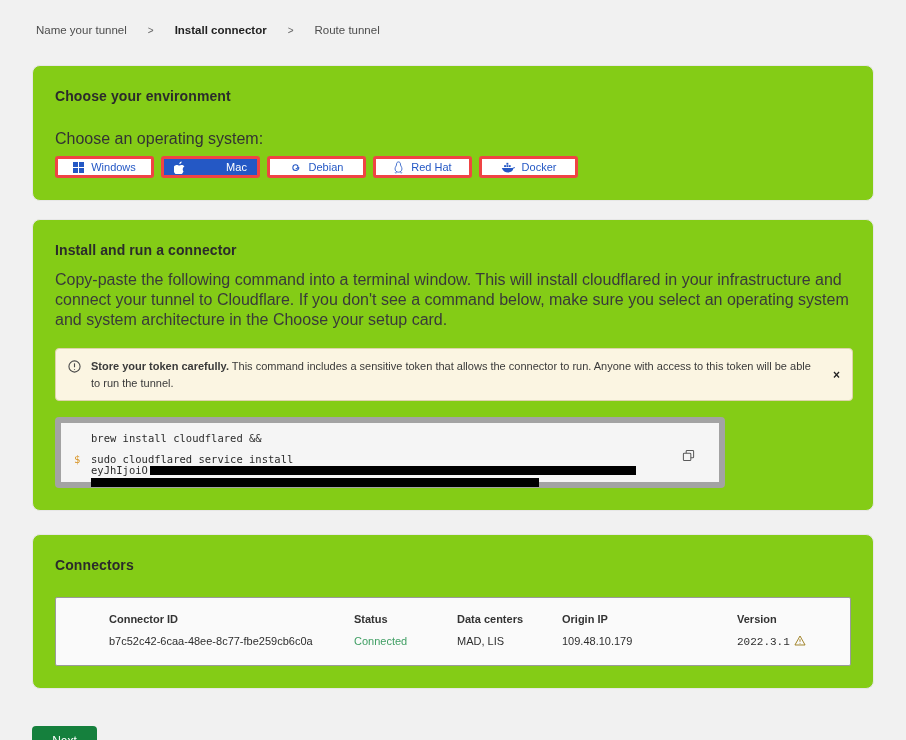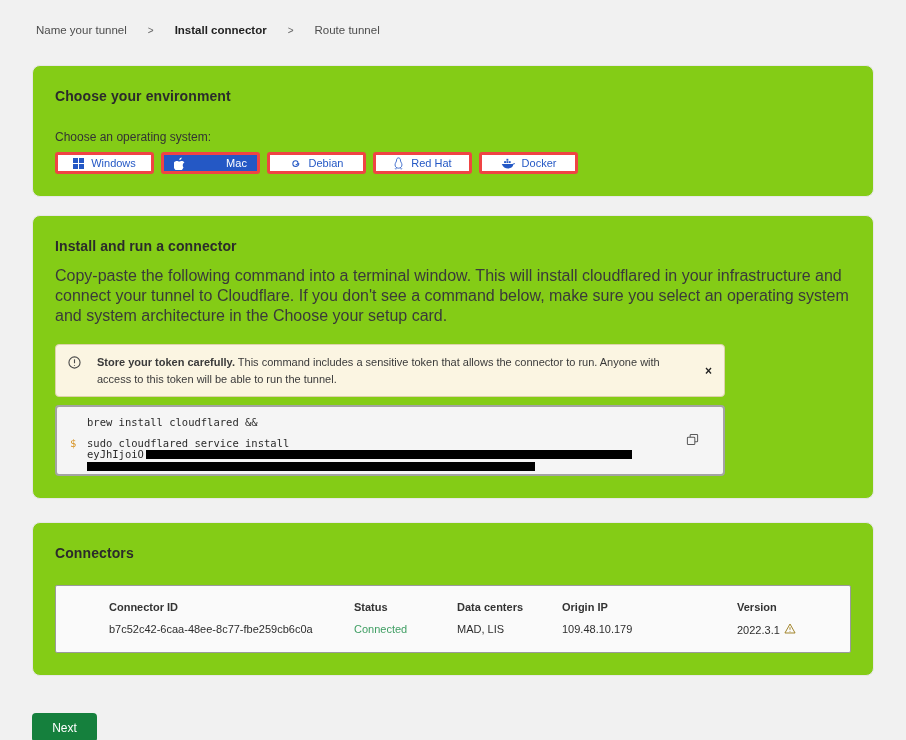--- a/index.html
+++ b/index.html
@@ -33,21 +33,21 @@
   .card-title {
     font-size: 14px;
     font-weight: bold;
     color: #2b2b2b;
     letter-spacing: .1px;
   }
   #env-card { margin-top: 29px; }
   #install-card { margin-top: 18px; }
   #connectors-card { margin-top: 23px; }
   
-  .os-label { font-size: 12px; color: #333; margin-top: 26px; margin-bottom: 8px; }
+  .os-label { font-size: 16px; color: #333; margin-top: 26px; margin-bottom: 8px; }
   .os-row { display: flex; gap: 7px; }
   .os-btn {
     width: 99px; height: 22px;
     border: 3px solid #ef4444;
     border-radius: 3px;
     background: #ffffff;
     color: #2458c5;
     font-family: "Liberation Sans", sans-serif;
     font-size: 11px;
     display: flex; align-items: center; justify-content: center; gap: 7px;
@@ -58,46 +58,46 @@
   
   .install-desc {
     font-size: 16px;
     line-height: 20px;
     color: #3a3a3a;
     margin-top: 12px;
     max-width: 800px;
   }
   .warning-banner {
     margin-top: 18px;
-    width: 670px;
+    width: 798px;
     background: #fbf5e2;
     border: 1px solid #ddd3ab;
     border-radius: 4px;
     padding: 9px 34px 9px 12px;
     display: flex;
-    gap: 16px;
+    gap: 10px;
     position: relative;
     font-size: 11px;
     line-height: 16.5px;
     color: #3a3a3a;
   }
   .warning-banner .w-icon { flex: 0 0 auto; margin-top: 2px; }
   .warning-banner .close-x {
     position: absolute; right: 12px; top: 50%;
     transform: translateY(-50%);
     font-size: 12px; font-weight: bold; color: #222;
     background: none; border: none; cursor: pointer;
     font-family: "Liberation Sans", sans-serif;
   }
   .code-block {
-    margin-top: 8px;
+    margin-top: 16px;
     width: 670px;
     height: 71px;
     background: #f5f5f5;
-    border: 2px solid #a3a3a3;
+    border: 6px solid #a3a3a3;
     border-radius: 4px;
     position: relative;
     font-family: "DejaVu Sans Mono", monospace;
     font-size: 10.5px;
     line-height: 11px;
     color: #2b2b2b;
     padding: 10px 14px 10px 30px;
   }
   .code-line1 { margin-bottom: 10px; }
   .code-prompt {
@@ -122,21 +122,21 @@
   }
   .conn-row {
     display: grid;
     grid-template-columns: 245px 103px 105px 175px 1fr;
     padding-left: 53px;
     font-size: 11px;
   }
   .conn-row.head { font-weight: bold; color: #333; margin-bottom: 10px; }
   .conn-row.data { color: #2e2e2e; }
   .status-connected { color: #3f9e63; }
-  .version-cell { display: flex; align-items: center; gap: 4px; }
+  .version-cell { display: flex; align-items: center; gap: 4px; font-family: Liberation Mono, monospace; }
   
   .next-btn {
     margin: 37px 0 0 32px;
     width: 65px; height: 29px;
     background: #15803d;
     color: #fff;
     border: none;
     border-radius: 4px;
     font-family: "Liberation Sans", sans-serif;
     font-size: 12px;

